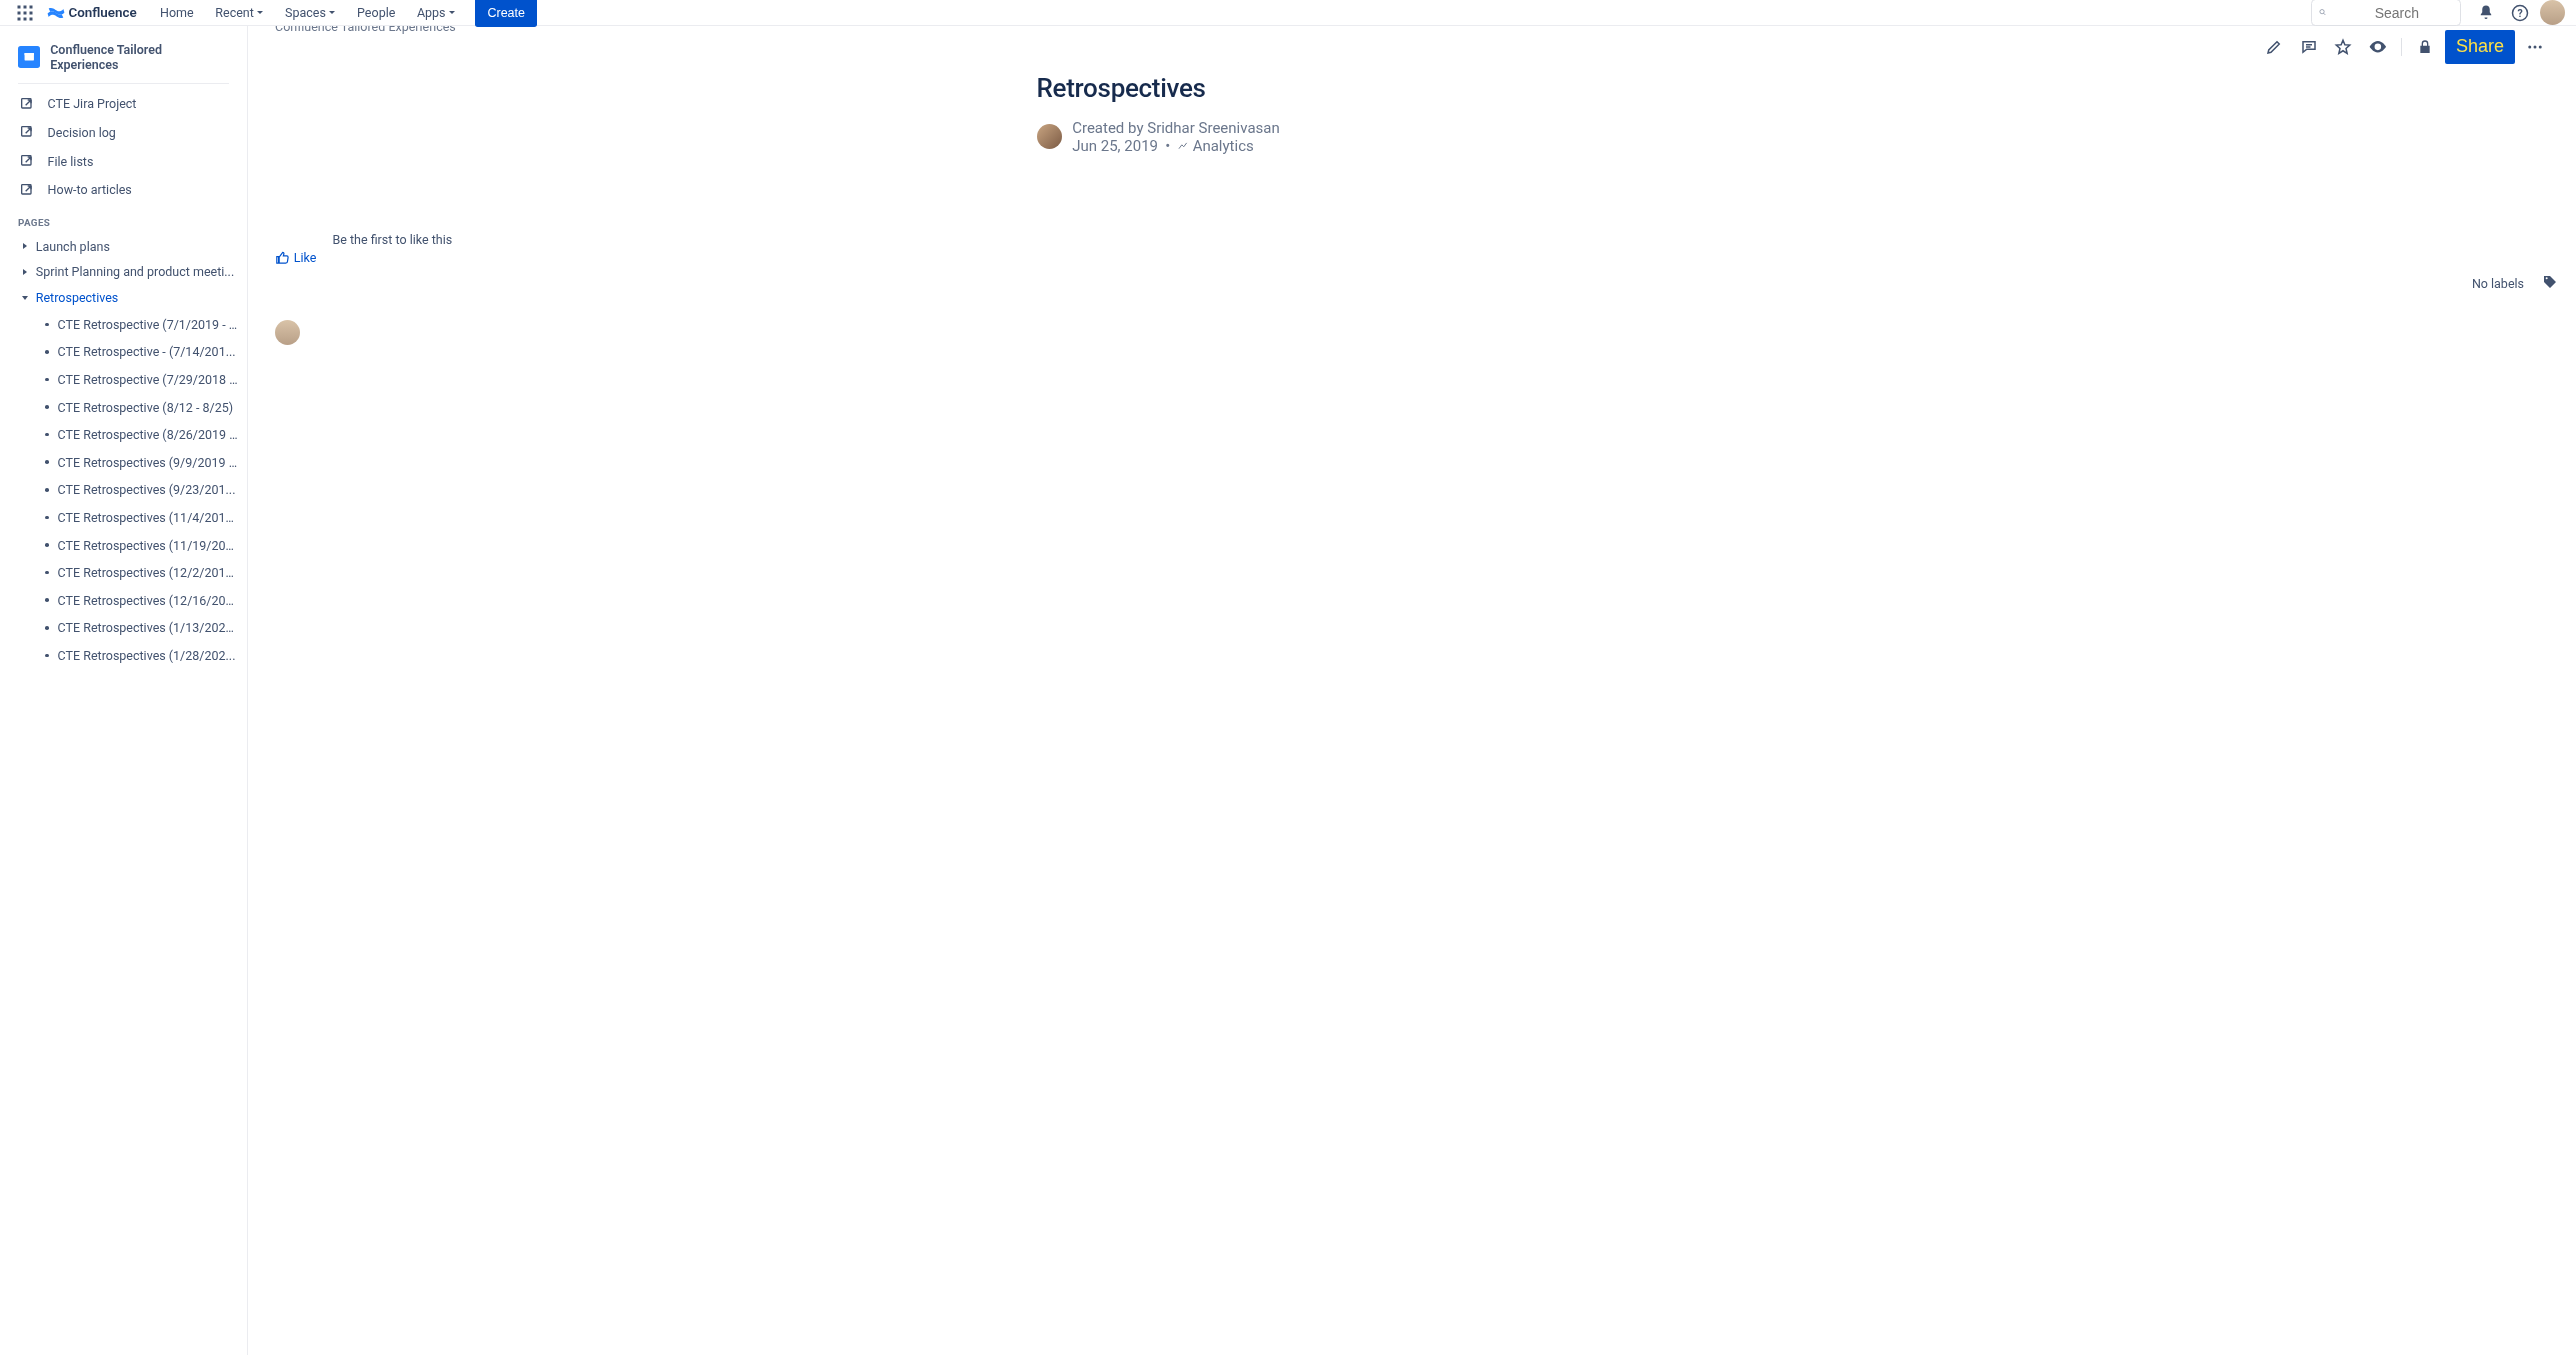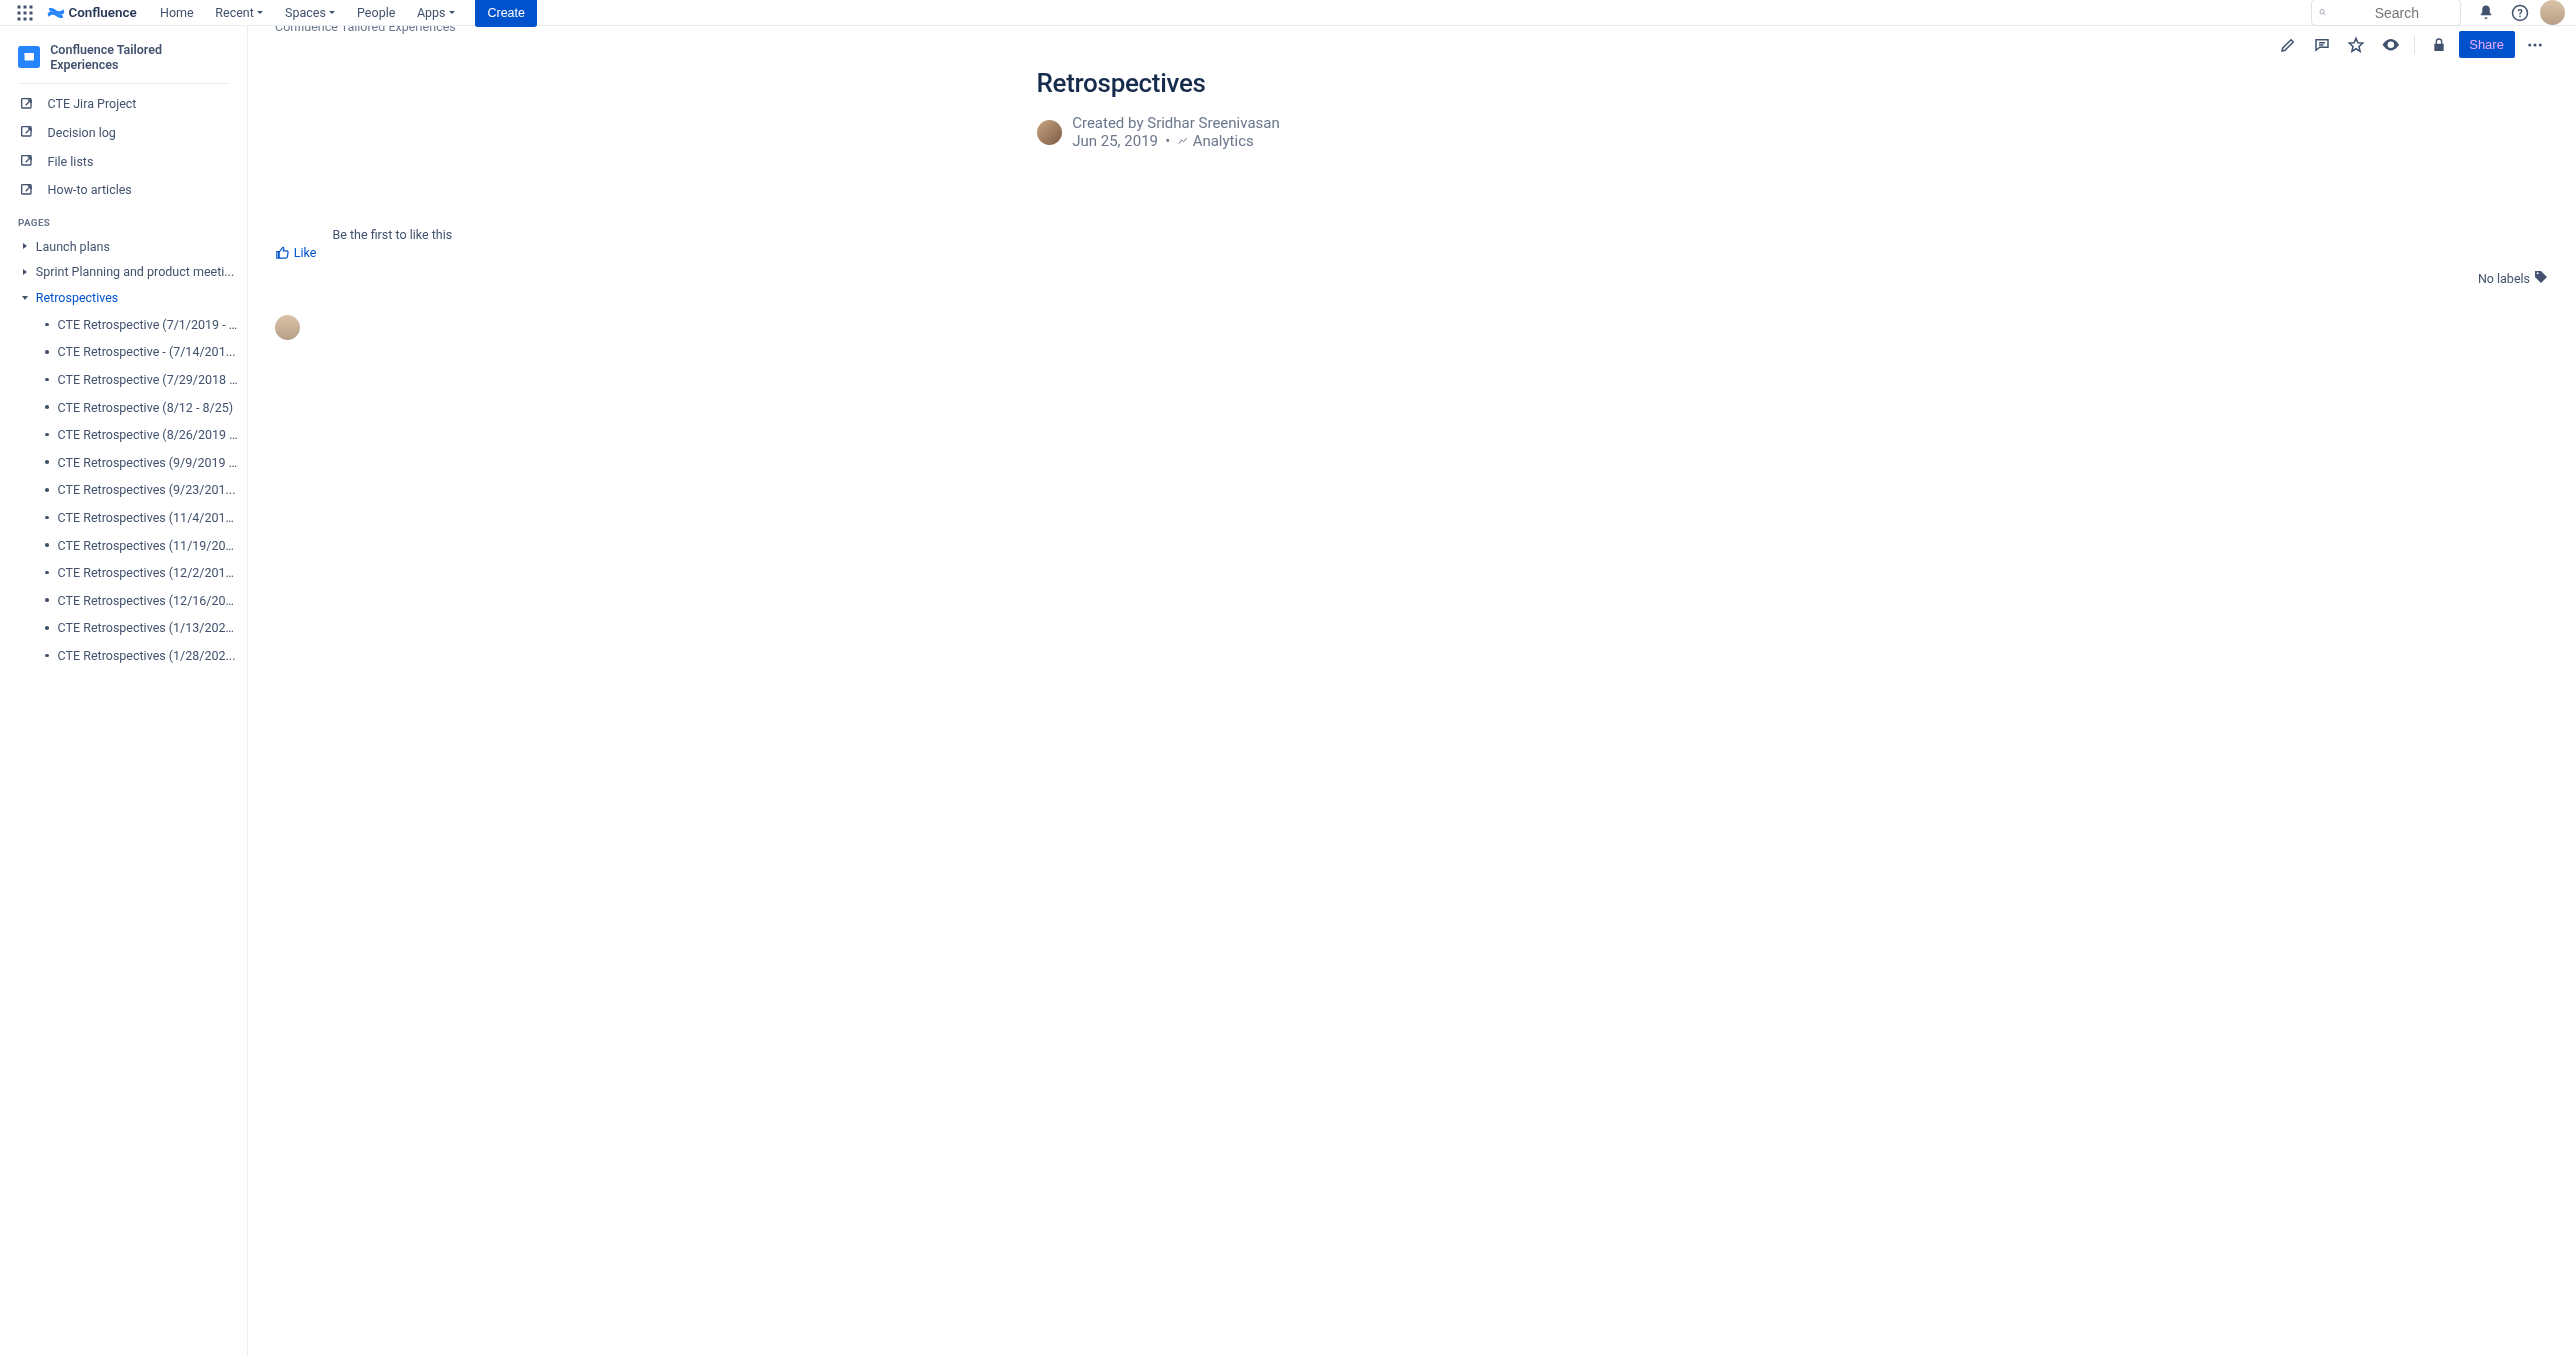--- a/index.html
+++ b/index.html
@@ -123,22 +123,22 @@
   .toolbar {
     display:flex;align-items:center;gap:5.4px;justify-content:flex-end;
     padding:16px 27px 0 27px;
   }
   .tool-icon {
     width:29px;height:29px;display:flex;align-items:center;justify-content:center;
     cursor:pointer;border-radius:2.7px;color:#42526E;
   }
   .tool-sep { width:0.9px;height:18px;background:#DFE1E6;margin:0 3.6px; }
   .share-btn {
-    background:#0052CC;color:#f0abfc;border:none;padding:6.3px 10.7px;border-radius:2px;
-    cursor:pointer;font-size:13px;
+    background:#0052CC;color:#fde047;border:none;padding:6.3px 10.7px;border-radius:2px;
+    cursor:pointer;font-size:18px;
   }
 
   .breadcrumb {
     padding: 0 27px; margin-top:-27px;
     color:#6B778C;font-size:12.5px;
   }
   .breadcrumb span { cursor:pointer; }
 
   .page-content { max-width: 805px; margin: 0 auto; padding: 0 27px; }
   .page-title-h1 {
@@ -156,22 +156,22 @@
   .like-row {
     display:flex;align-items:center;gap:16px;
     padding: 59px 27px 0 27px;
   }
   .like-btn {
     display:flex;align-items:center;gap:4.5px;color:#0052CC;cursor:pointer;margin-top:36px;
   }
   .like-prompt { color:#42526E; }
 
   .labels-row {
-    display:flex;justify-content:flex-end;align-items:center;gap:3px;
-    padding: 9px 27px 0 0;color:#42526E;
+    display:flex;justify-content:flex-end;align-items:center;gap:18px;
+    padding: 9px 18px 0 0;color:#42526E;
   }
   .label-icon { cursor:pointer;color:#42526E; }
 
   .comment-wrap {
     display:flex;gap:12.5px;padding:27px 27px 0 27px;align-items:flex-start;
   }
   .comment-avatar { width:25px;height:25px;border-radius:50%;
     background:linear-gradient(#d9c3a8,#b89f87);flex-shrink:0; }
   .comment-box {
     flex:1;border:0.9px solid #DFE1E6;border-radius:2.7px;

